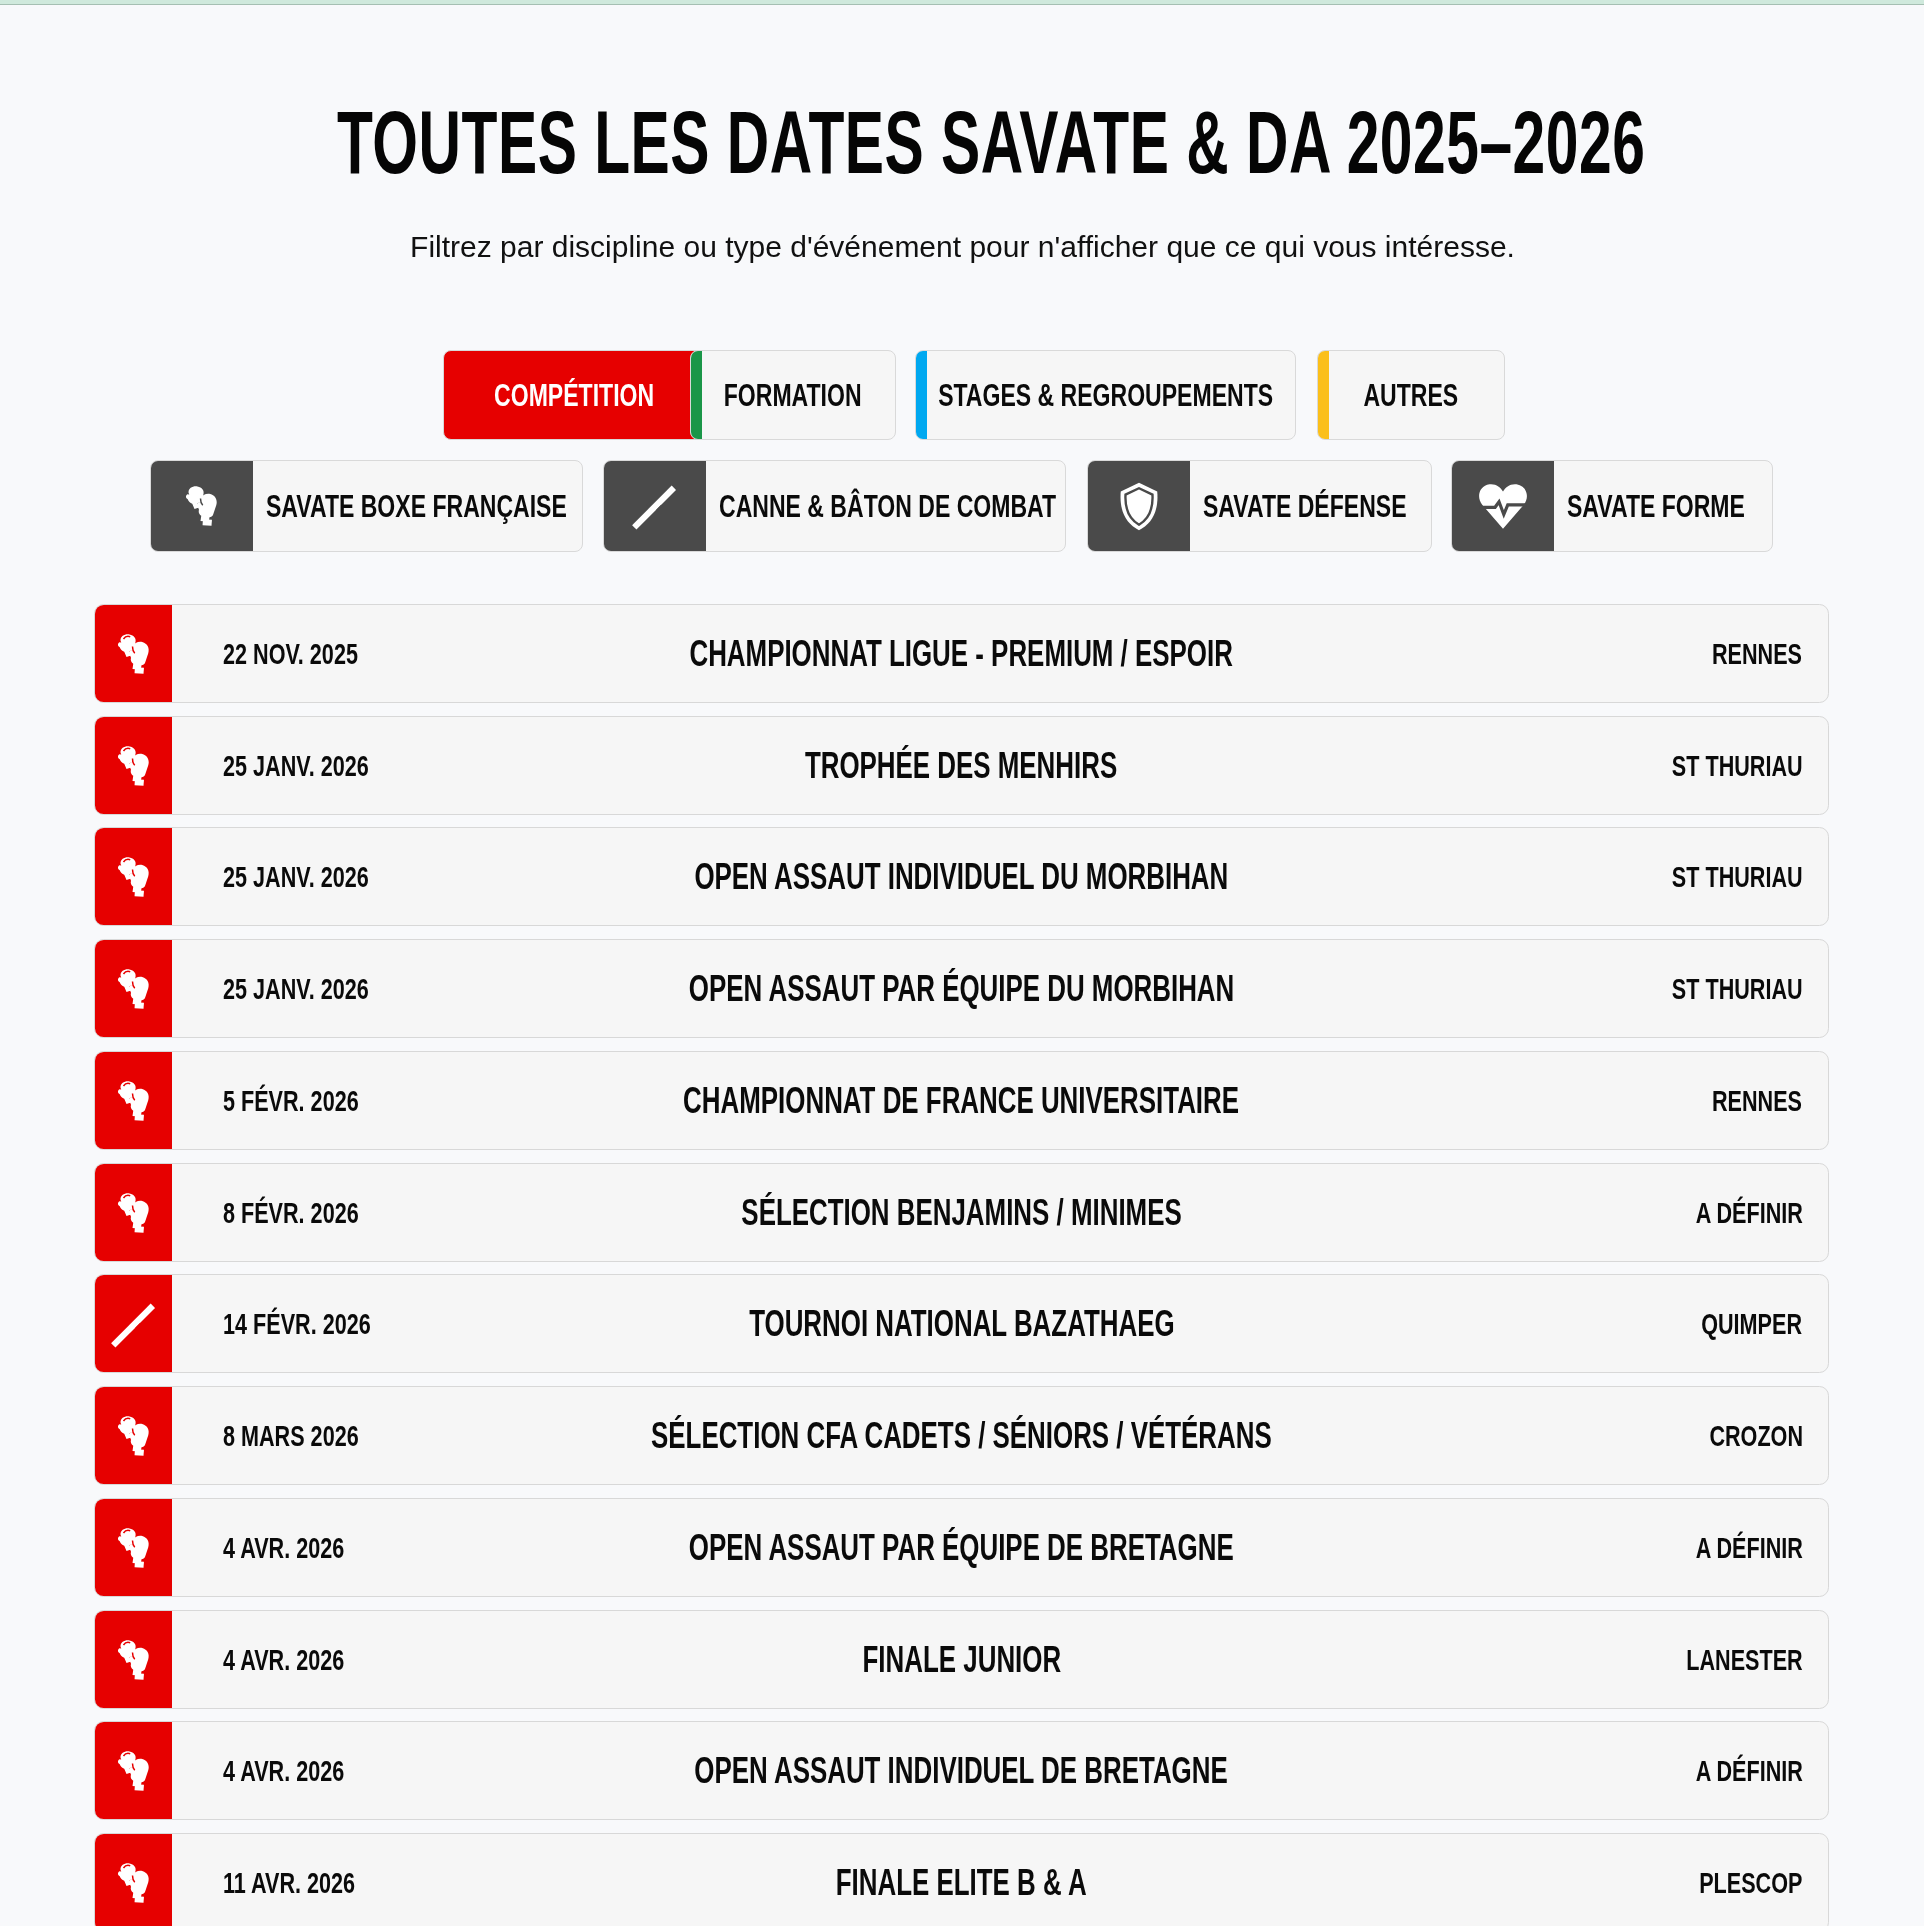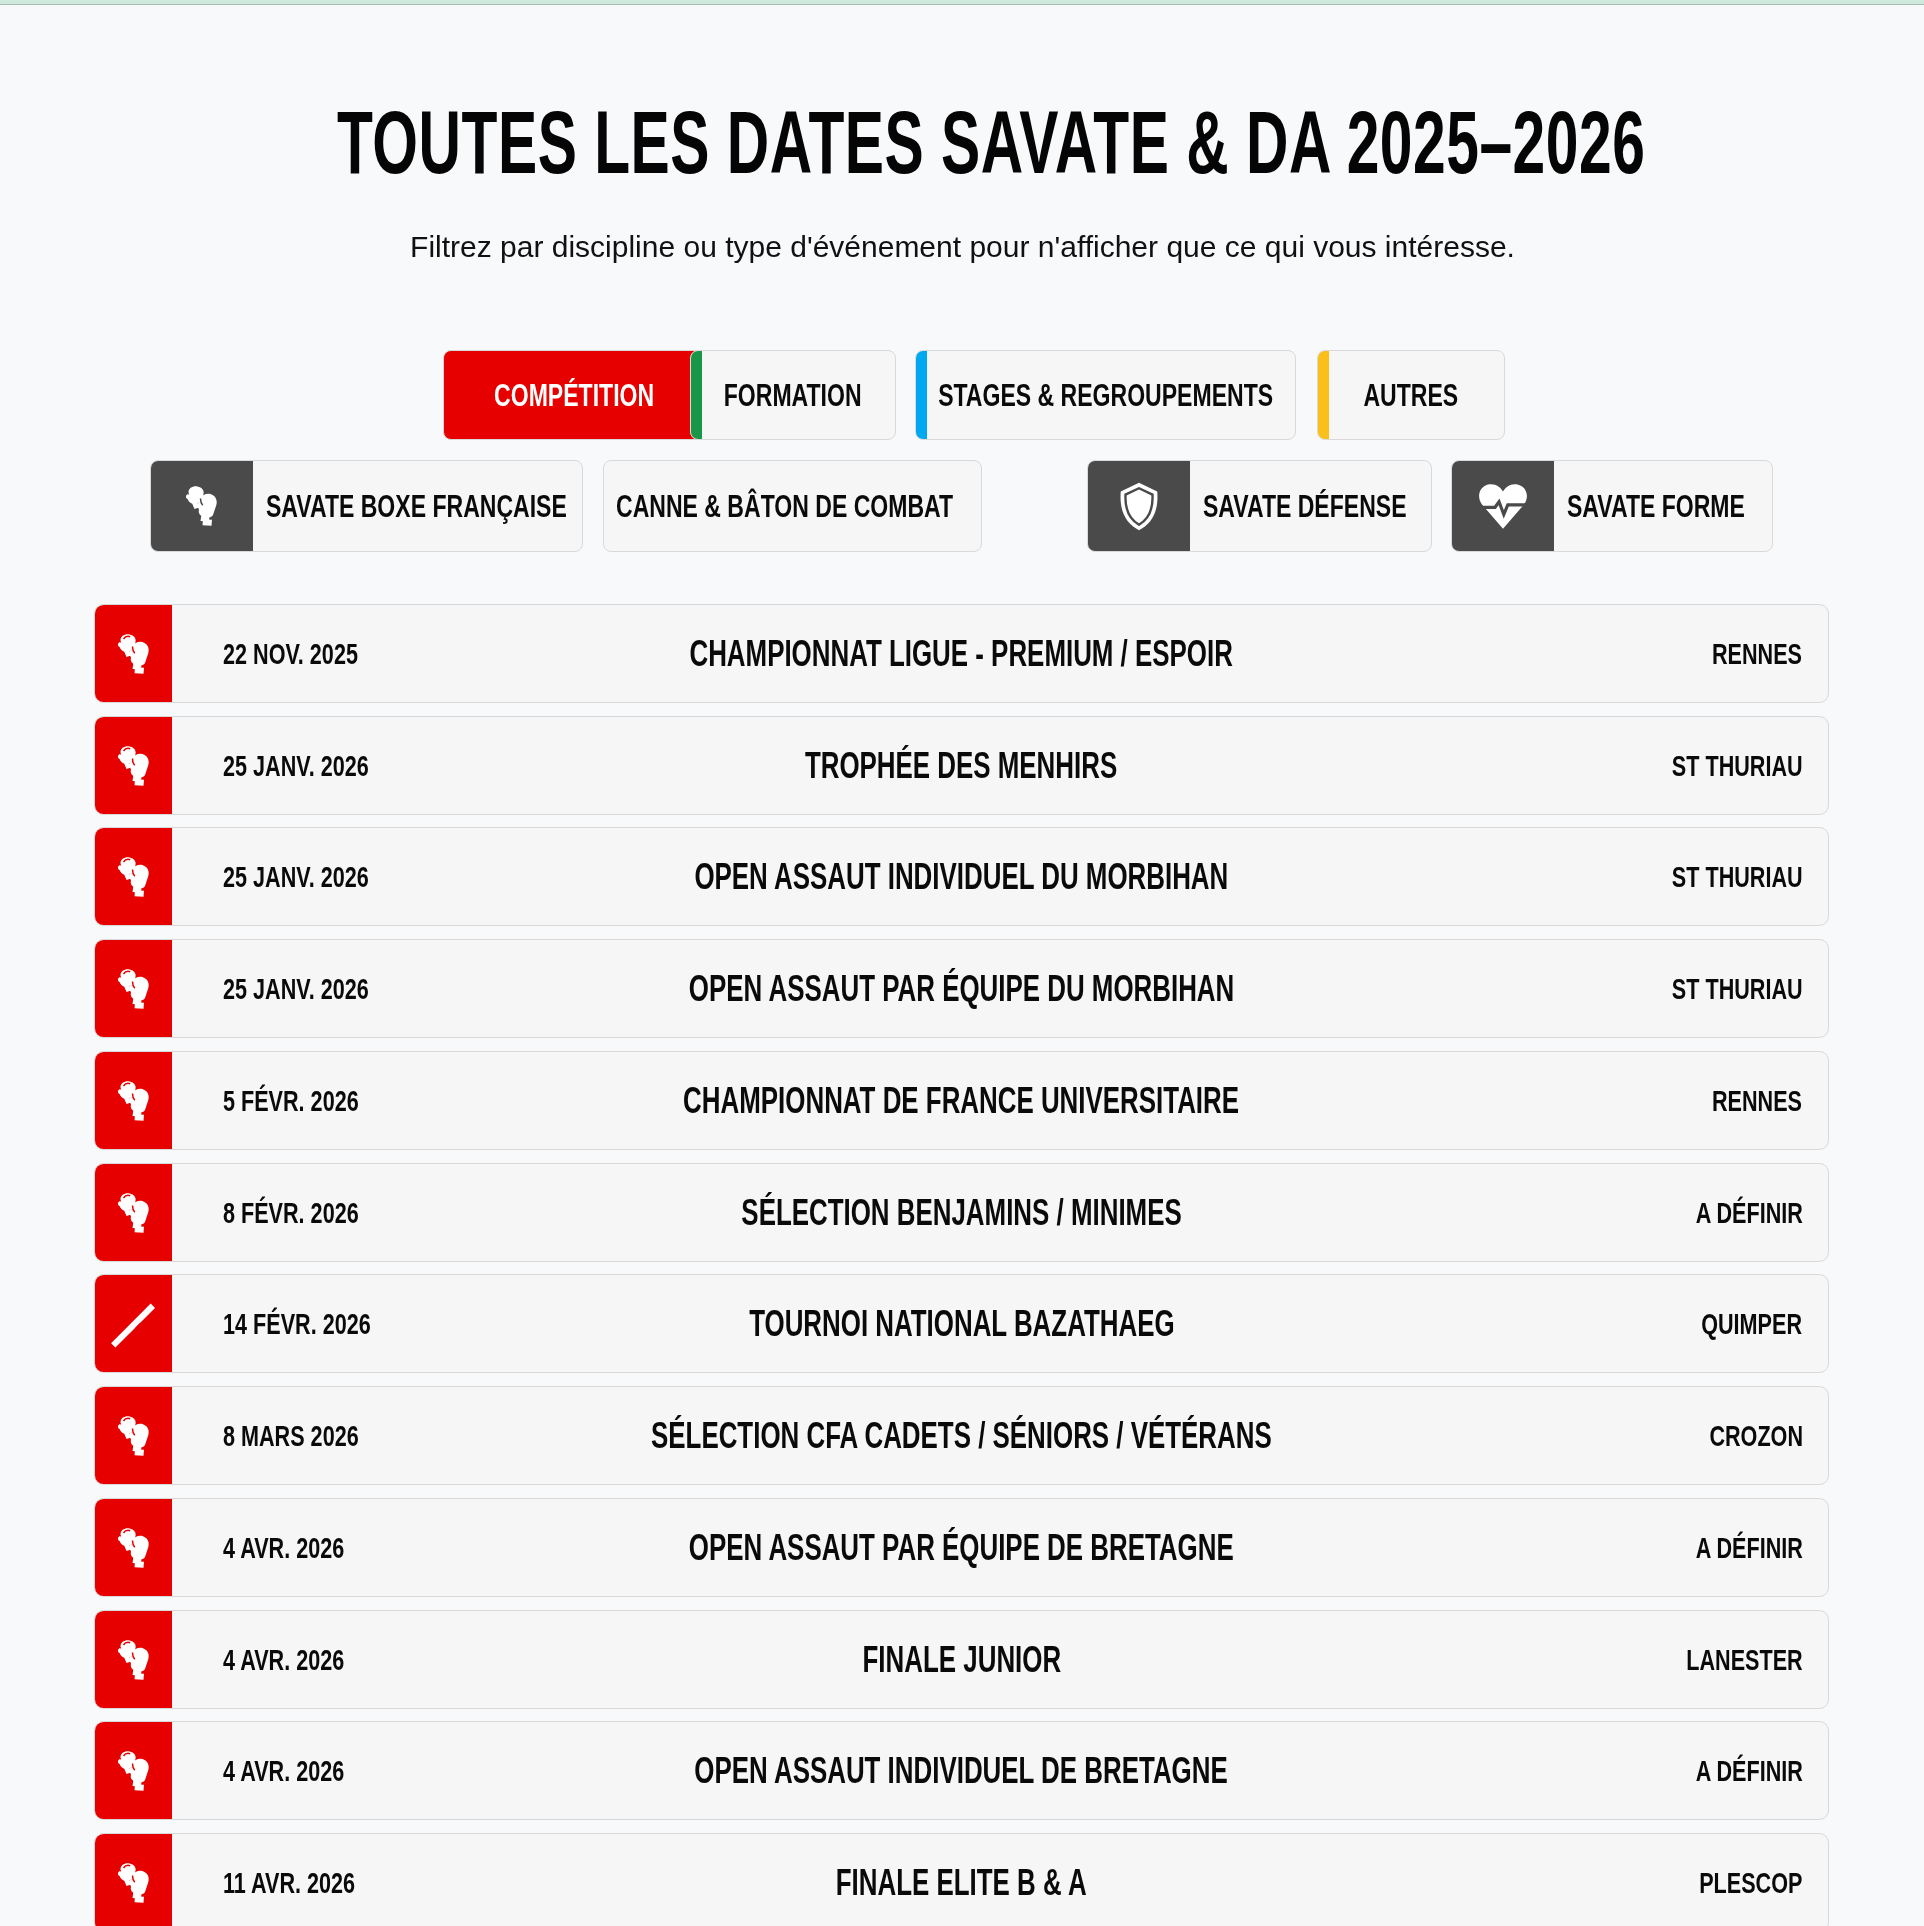--- a/index.html
+++ b/index.html
@@ -113,21 +113,21 @@
           <g fill="#fff">
             <path d="M14 14c0-6 6-9 12-8 6 1 9 5 8 10l-2 8c-1 3-3 4-6 4l2 6-6 2-3-7c-3-1-5-3-6-6-2-1-3-3-2-5 1-2 3-2 4-1z"></path>
             <path d="M30 22c2-5 8-7 13-6 7 2 10 8 8 15l-4 12c-1 3-3 4-5 4l-1 6-11-1 1-7c-3-2-4-5-3-8l-2-5c-1-3 1-5 3-5z"></path>
             <rect x="33" y="50" width="12" height="8" transform="rotate(4 39 54)"></rect>
           </g>
           <path d="M30 22c0 4 1 7 3 9" stroke="#4a4a4a" stroke-width="2" fill="none"></path>
         </svg>
     </div>
     <span class="lbl"><span class="cond cond-left">SAVATE BOXE FRANÇAISE</span></span>
   </div>
-  <div class="disc-btn" style="left:603px;width:379px;justify-content:center;">
+  <div class="disc-btn" style="left:603px;width:463px;">
     <div class="icon-box">
       <svg width="56" height="56" viewBox="0 0 64 64">
           <g fill="#fff">
             <rect x="29" y="2" width="7" height="64" transform="rotate(45 32 32)"></rect>
           </g>
           <g fill="#4a4a4a">
             <rect x="24" y="30" width="3" height="8" transform="rotate(45 32 32)"></rect>
             <rect x="36" y="26" width="3" height="8" transform="rotate(45 32 32)"></rect>
           </g>
         </svg>

